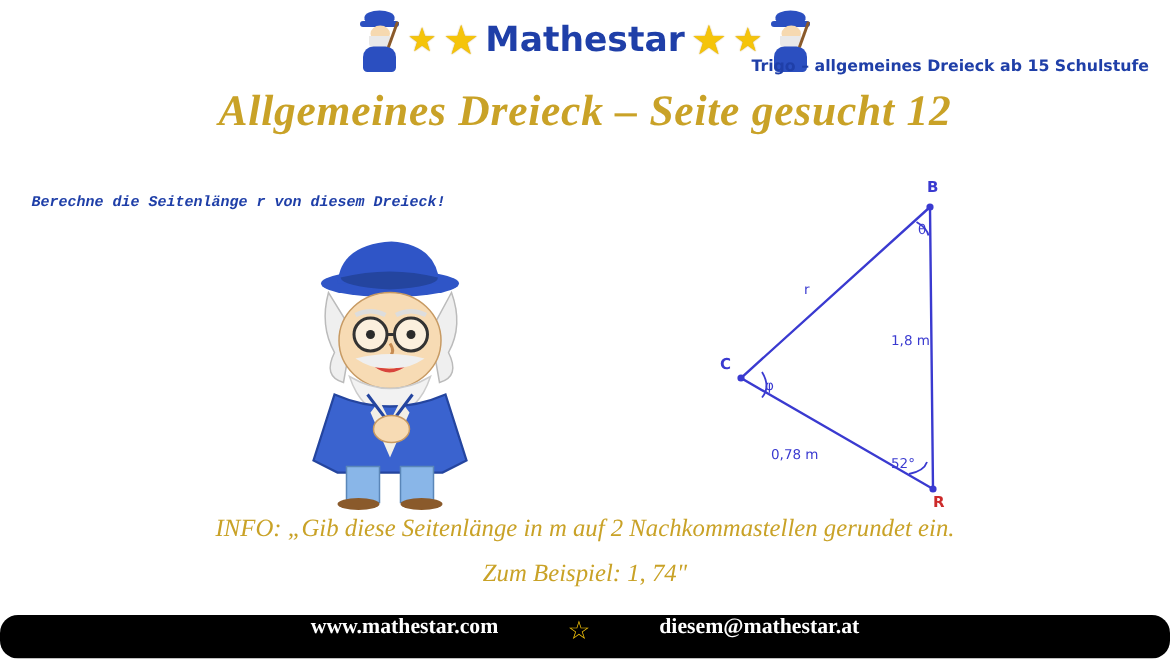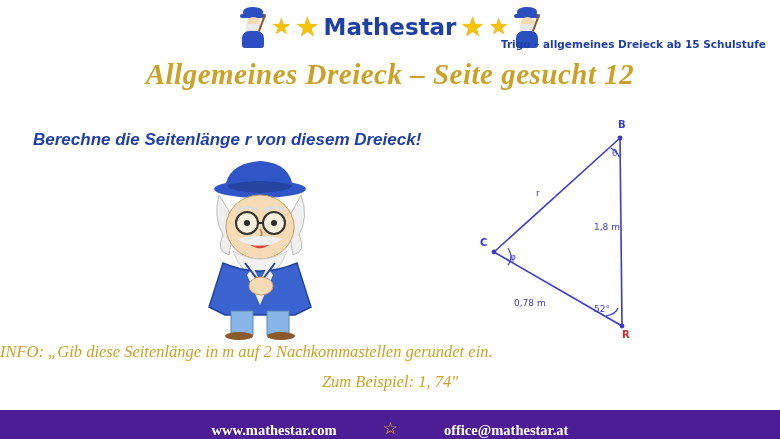--- a/index.html
+++ b/index.html
@@ -117,26 +117,26 @@
     font-style: italic;
     font-weight: bold;
     font-size: 29px;
     color: #c9a227;
     letter-spacing: 0.5px;
   }
 
   
   .task {
     position: absolute;
-    left: 33px;
+    left: 21px;
     top: 130px;
-    font-family: Liberation Sans, sans-serif;
+    font-family: Liberation Mono, monospace;
     font-weight: bold;
     font-style: italic;
-    font-size: 17px;
+    font-size: 10px;
     color: #1f3fa8;
   }
 
   
   .wizard-big {
     position: absolute;
     left: 175px;
     top: 155px;
     width: 170px;
     height: 185px;
@@ -151,21 +151,21 @@
     height: 230px;
   }
   .figure svg { display: block; }
 
   
   .info1 {
     position: absolute;
     left: 0;
     top: 342px;
     width: 780px;
-    text-align: left;
+    text-align: center;
     font-family: "Liberation Serif", serif;
     font-style: italic;
     font-size: 16.5px;
     color: #c9a227;
   }
   .info2 {
     position: absolute;
     left: 0;
     top: 372px;
     width: 780px;
@@ -176,25 +176,26 @@
     color: #c9a227;
   }
 
   
   .footer {
     position: absolute;
     left: 0;
     bottom: 0;
     width: 780px;
     height: 29px;
-    background: #4c1d95;
+    background: #000000;
     display: flex;
-    align-items: flex-end;
+    align-items: flex-start;
     justify-content: center;
     gap: 46px;
+    border-radius: 12px;
   }
   .footer span {
     font-family: "Liberation Serif", serif;
     font-weight: bold;
     font-size: 14.5px;
     color: #ffffff;
   }
   .footer .fstar {
     color: #f5c40a;
     font-size: 17px;
@@ -303,16 +304,16 @@
       <text x="44" y="194" font-family="DejaVu Sans, sans-serif" font-size="9" fill="#3a3ad0">0,78 m</text>
     </svg>
   </div>
 
   <div class="info1">INFO: „Gib diese Seitenlänge in m auf 2 Nachkommastellen gerundet ein.</div>
   <div class="info2">Zum Beispiel: 1, 74"</div>
 
   <div class="footer">
     <span>www.mathestar.com</span>
     <span class="fstar">☆</span>
-    <span>office@mathestar.at</span>
+    <span>diesem@mathestar.at</span>
   </div>
 
 </div>
 
 </body></html>

